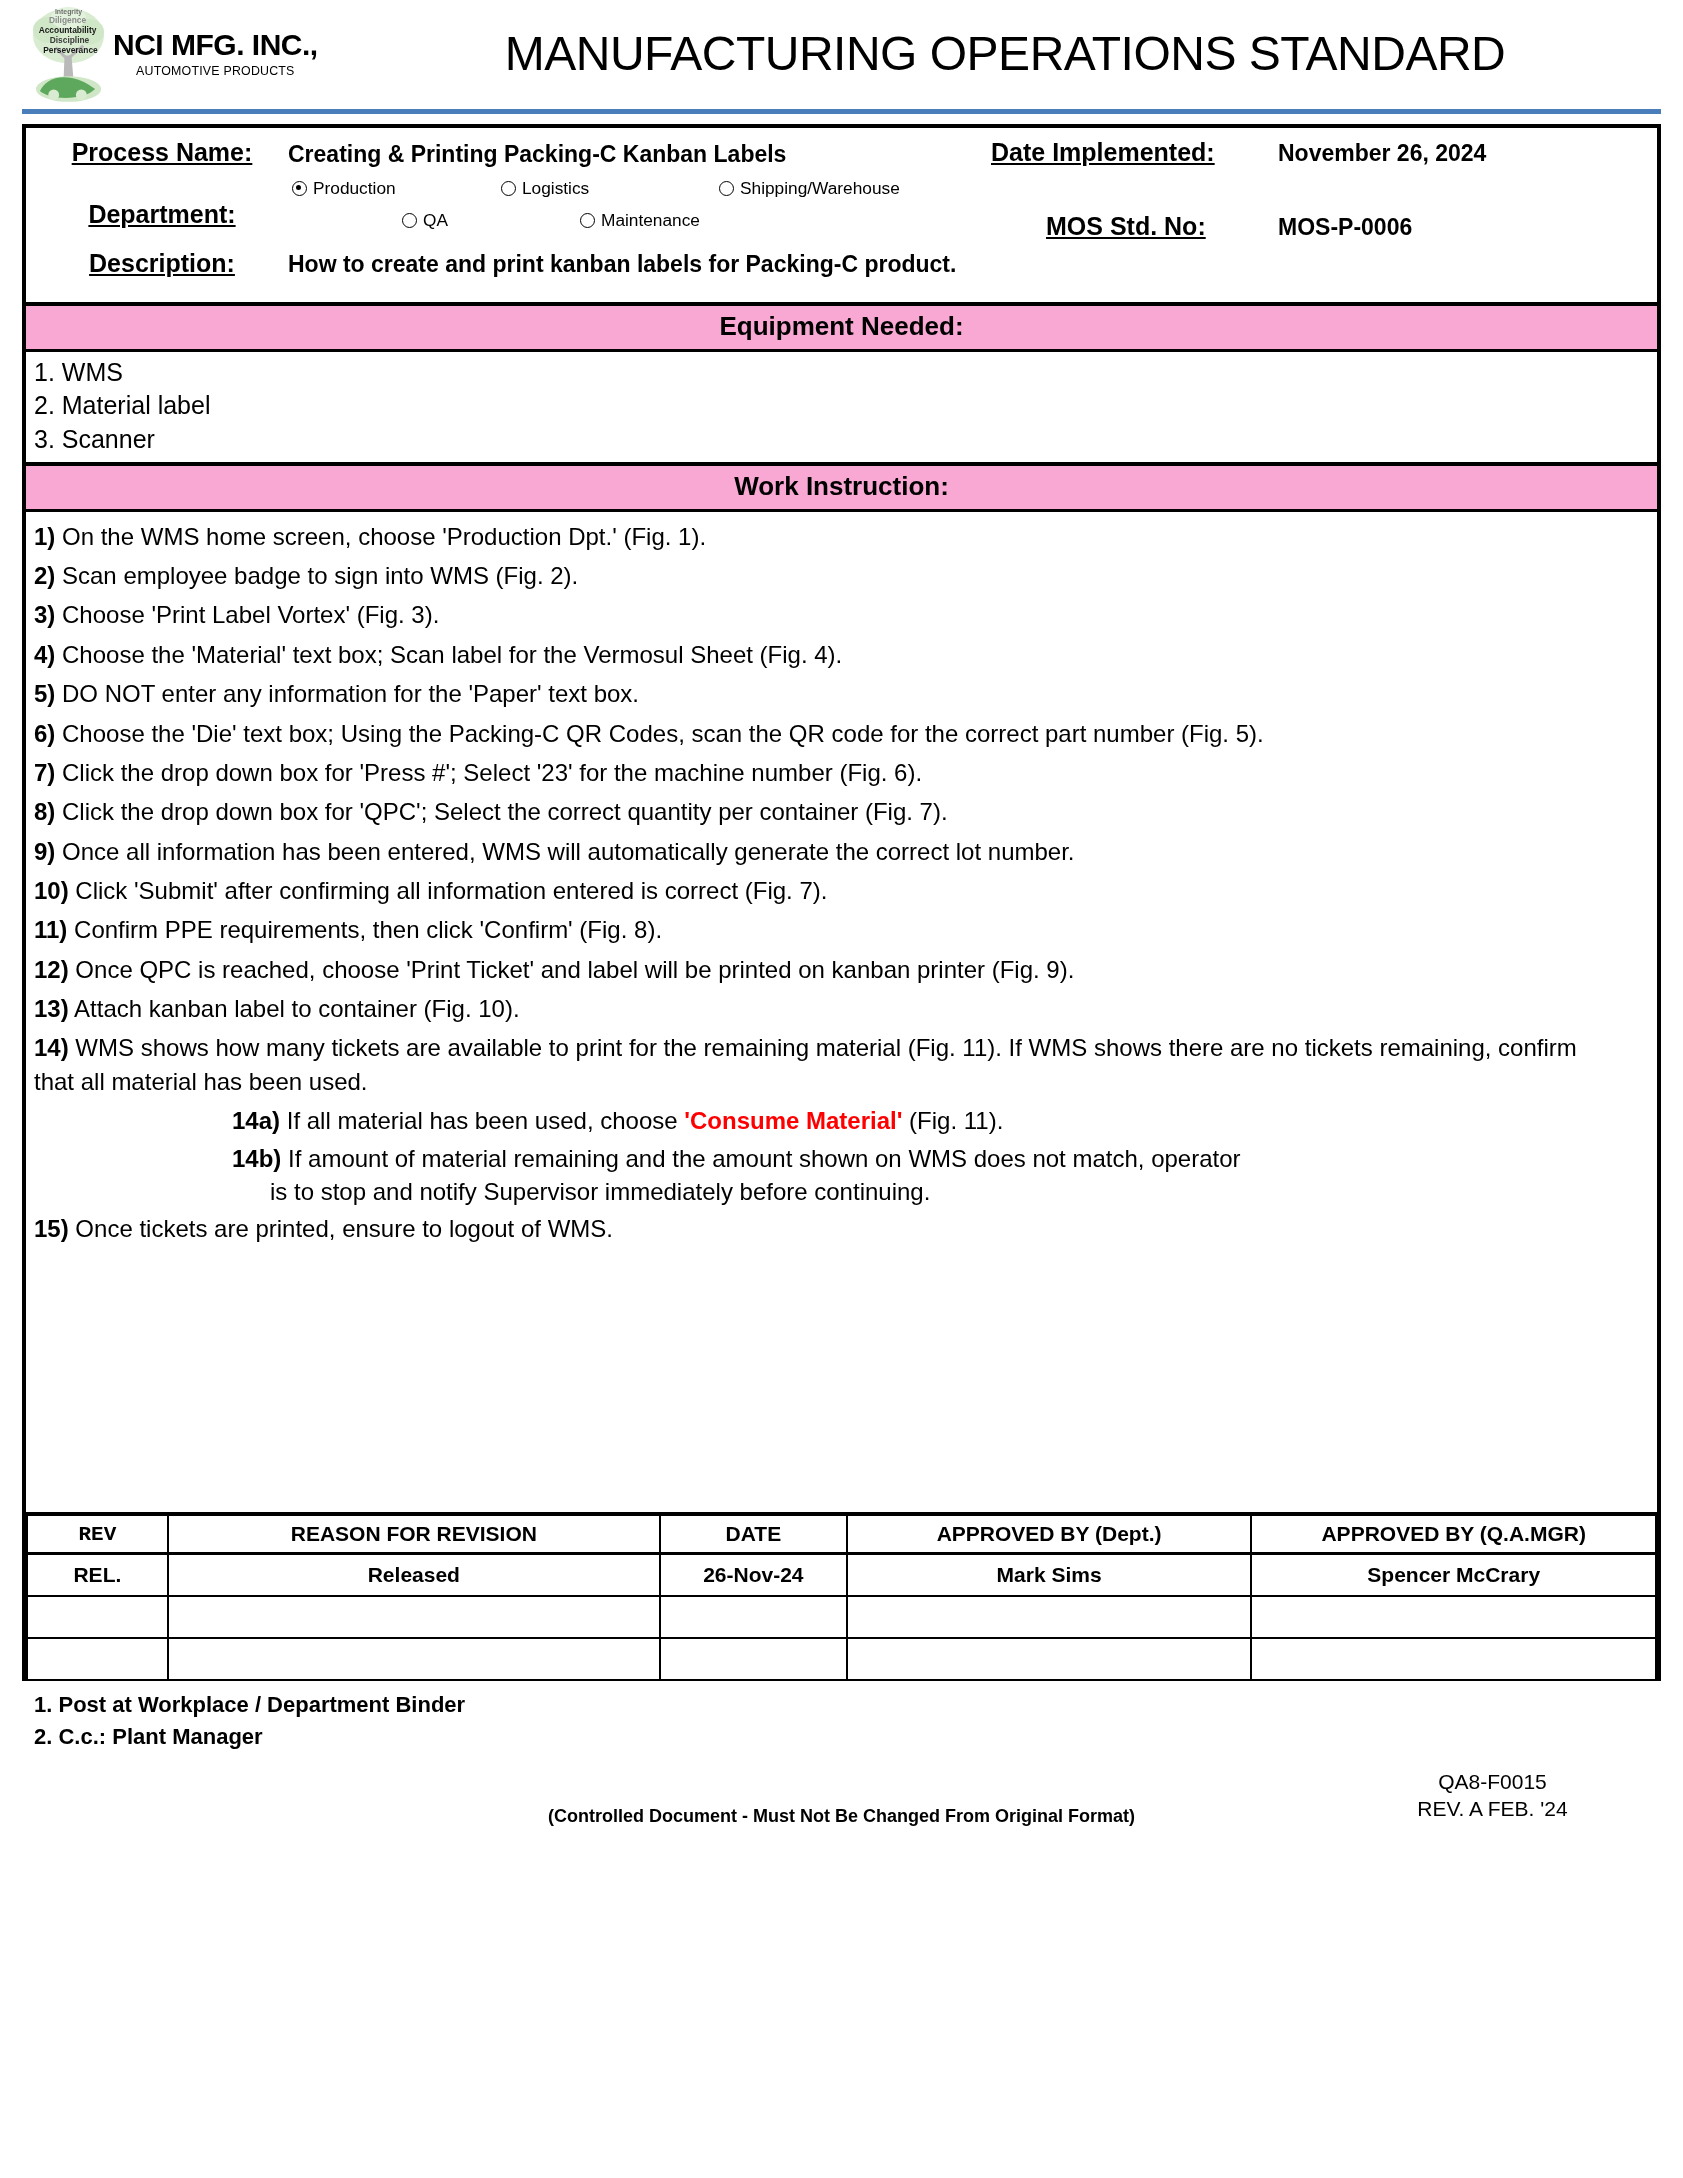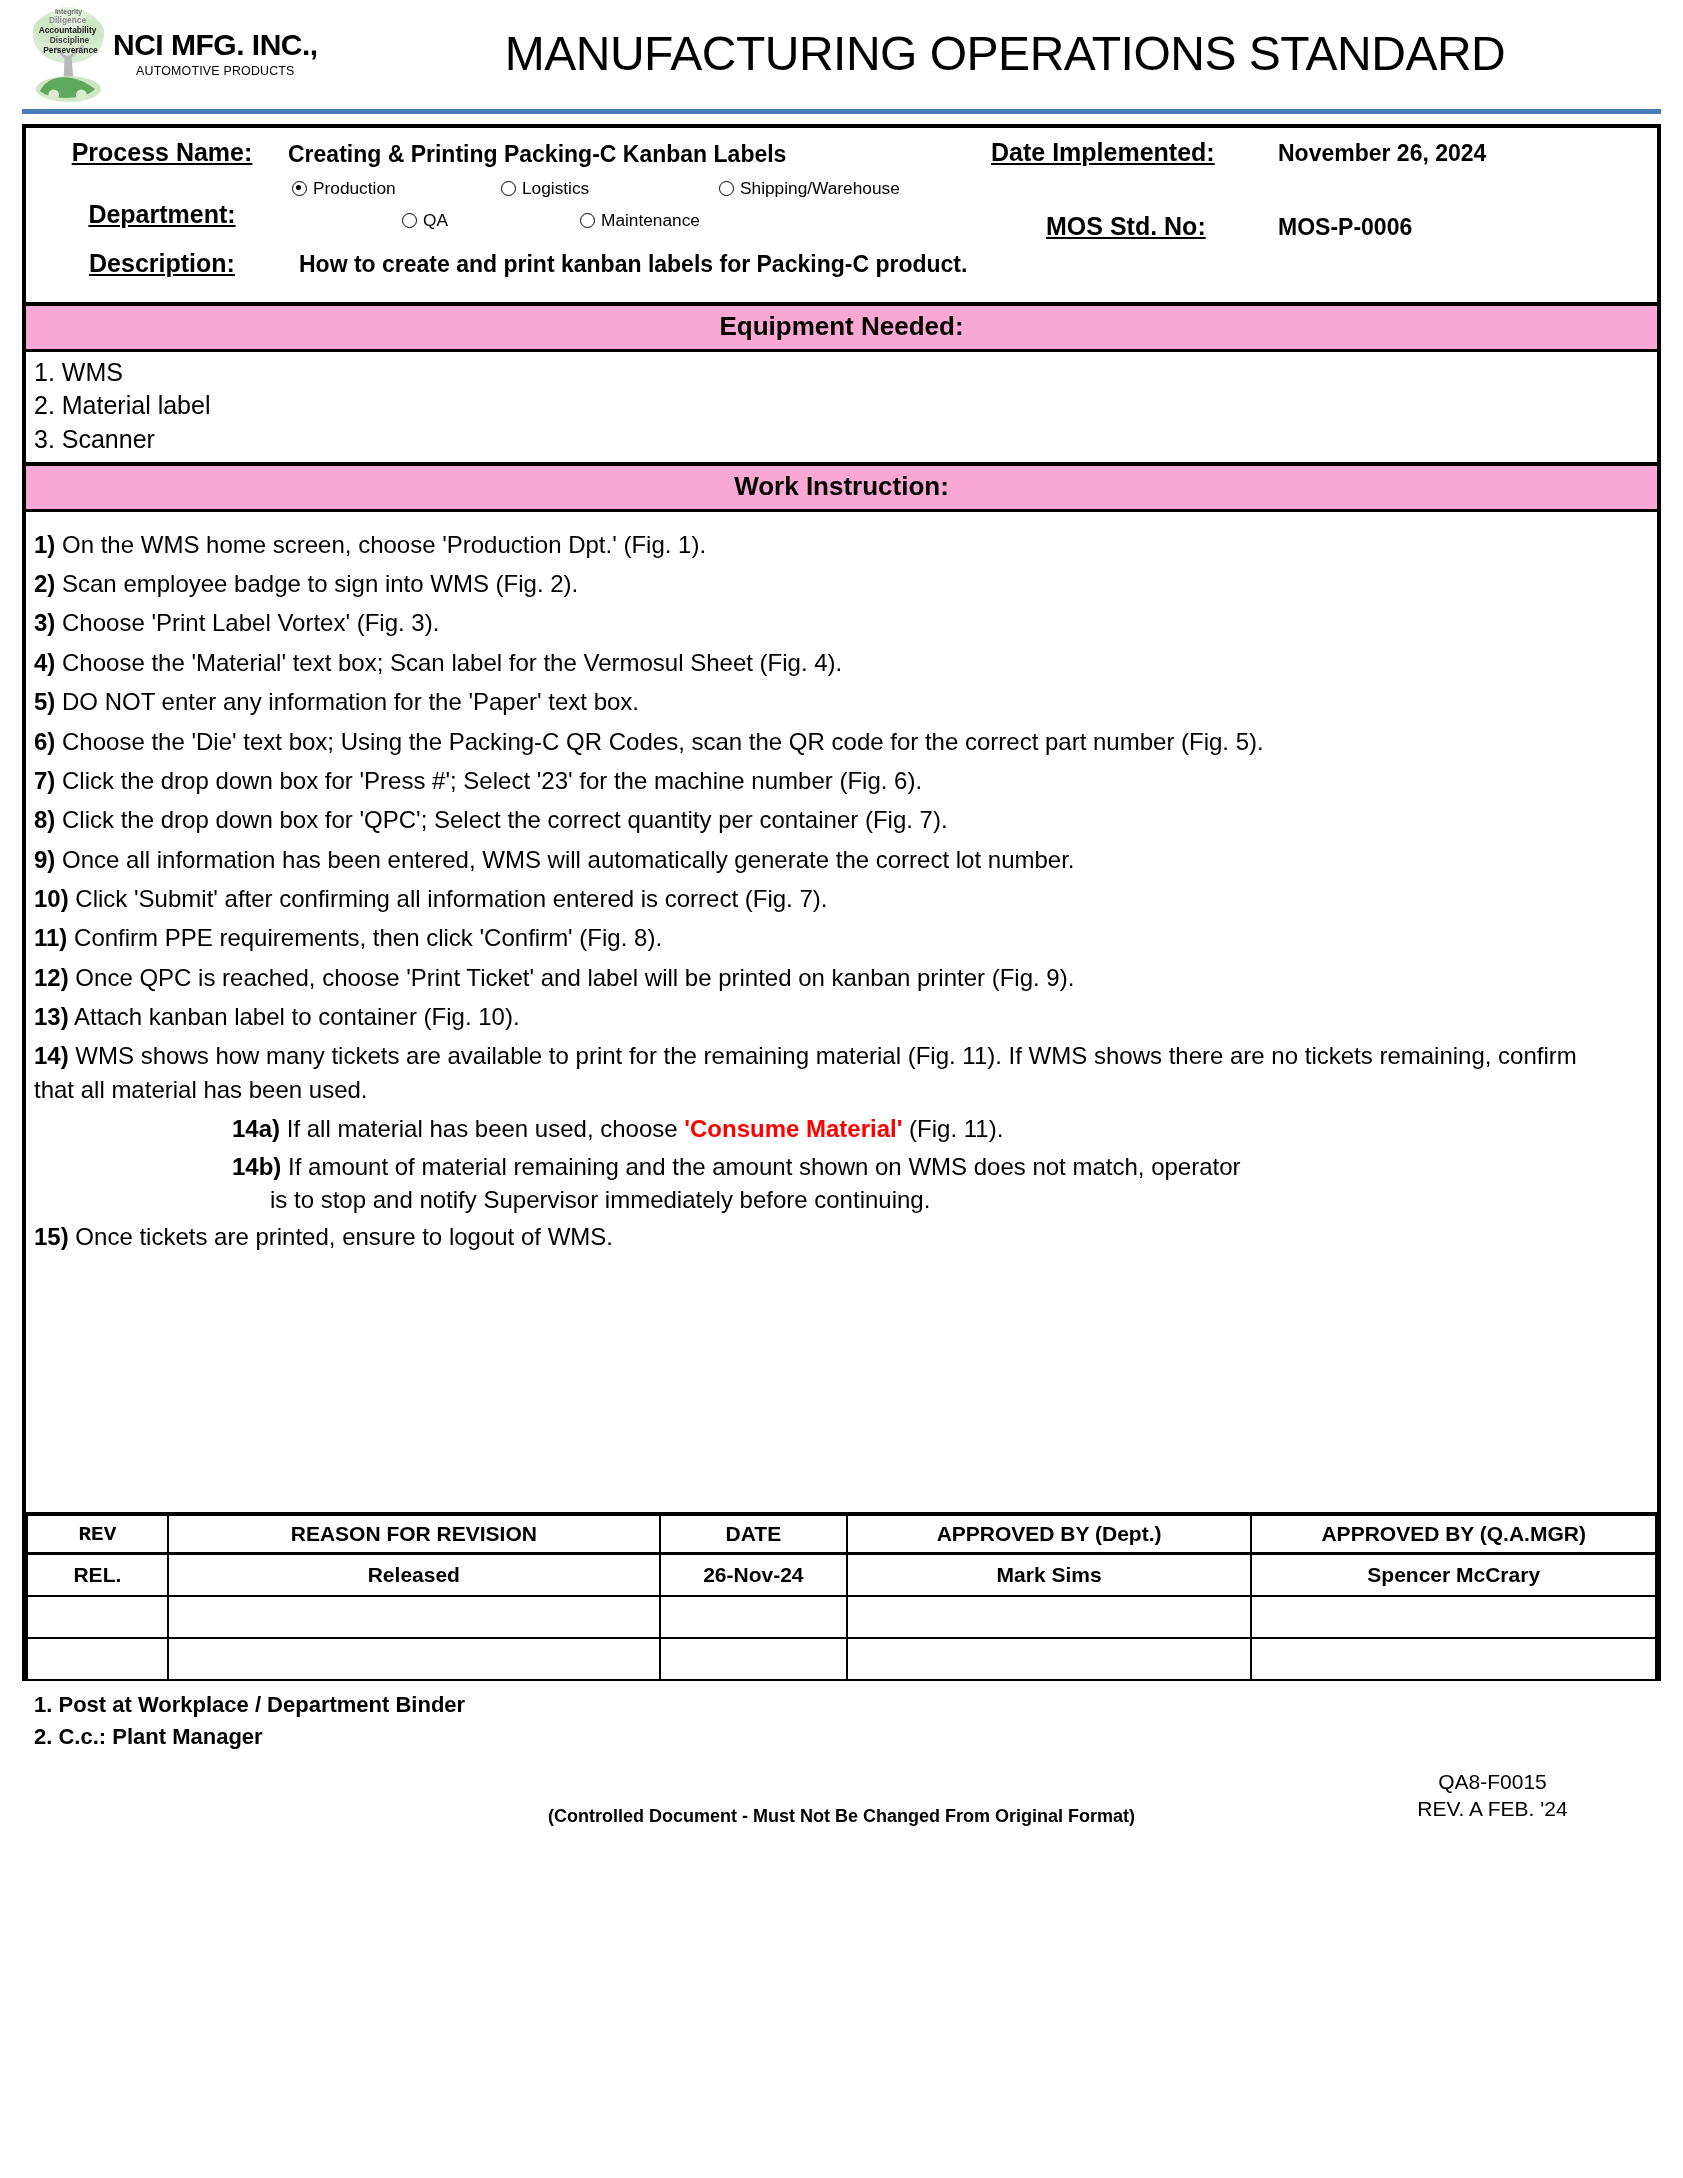--- a/index.html
+++ b/index.html
@@ -138,21 +138,21 @@
   }
   .rp { left: 4px;   top: 0px;  }
   .rl { left: 213px; top: 0px;  }
   .rs { left: 431px; top: 0px;  }
   .rq { left: 114px; top: 32px; }
   .rm { left: 292px; top: 32px; }
 
   .mos-lbl { position: absolute; left: 1020px; top: 34px; padding-left: 0; }
   .mos-val { position: absolute; left: 1252px; top: 36px; }
 
-  .row-desc { height: 57px; gap: 11px; }
+  .row-desc { height: 57px; }
   .desc-lbl { width: 262px; padding-top: 10px; }
   .desc-val { padding-top: 12px; }
 
   
   .banner {
     background: #f9a8d4;
     border-top: 4px solid #000;
     border-bottom: 3px solid #000;
     text-align: center;
     font-size: 26px;
@@ -169,21 +169,21 @@
   }
   .equip li {
     list-style: none;
     font-size: 25px;
     line-height: 1.33;
     white-space: nowrap;
   }
 
   
   .wi {
-    padding: 16px 0 0 8px;
+    padding: 8px 0 0 8px;
     min-height: 1000px;
   }
   .wi p {
     font-size: 24px;
     line-height: 1.39;
     margin-bottom: 6px;
     max-width: 1544px;
   }
   .wi p b { font-weight: bold; }
   .wi .sub {

